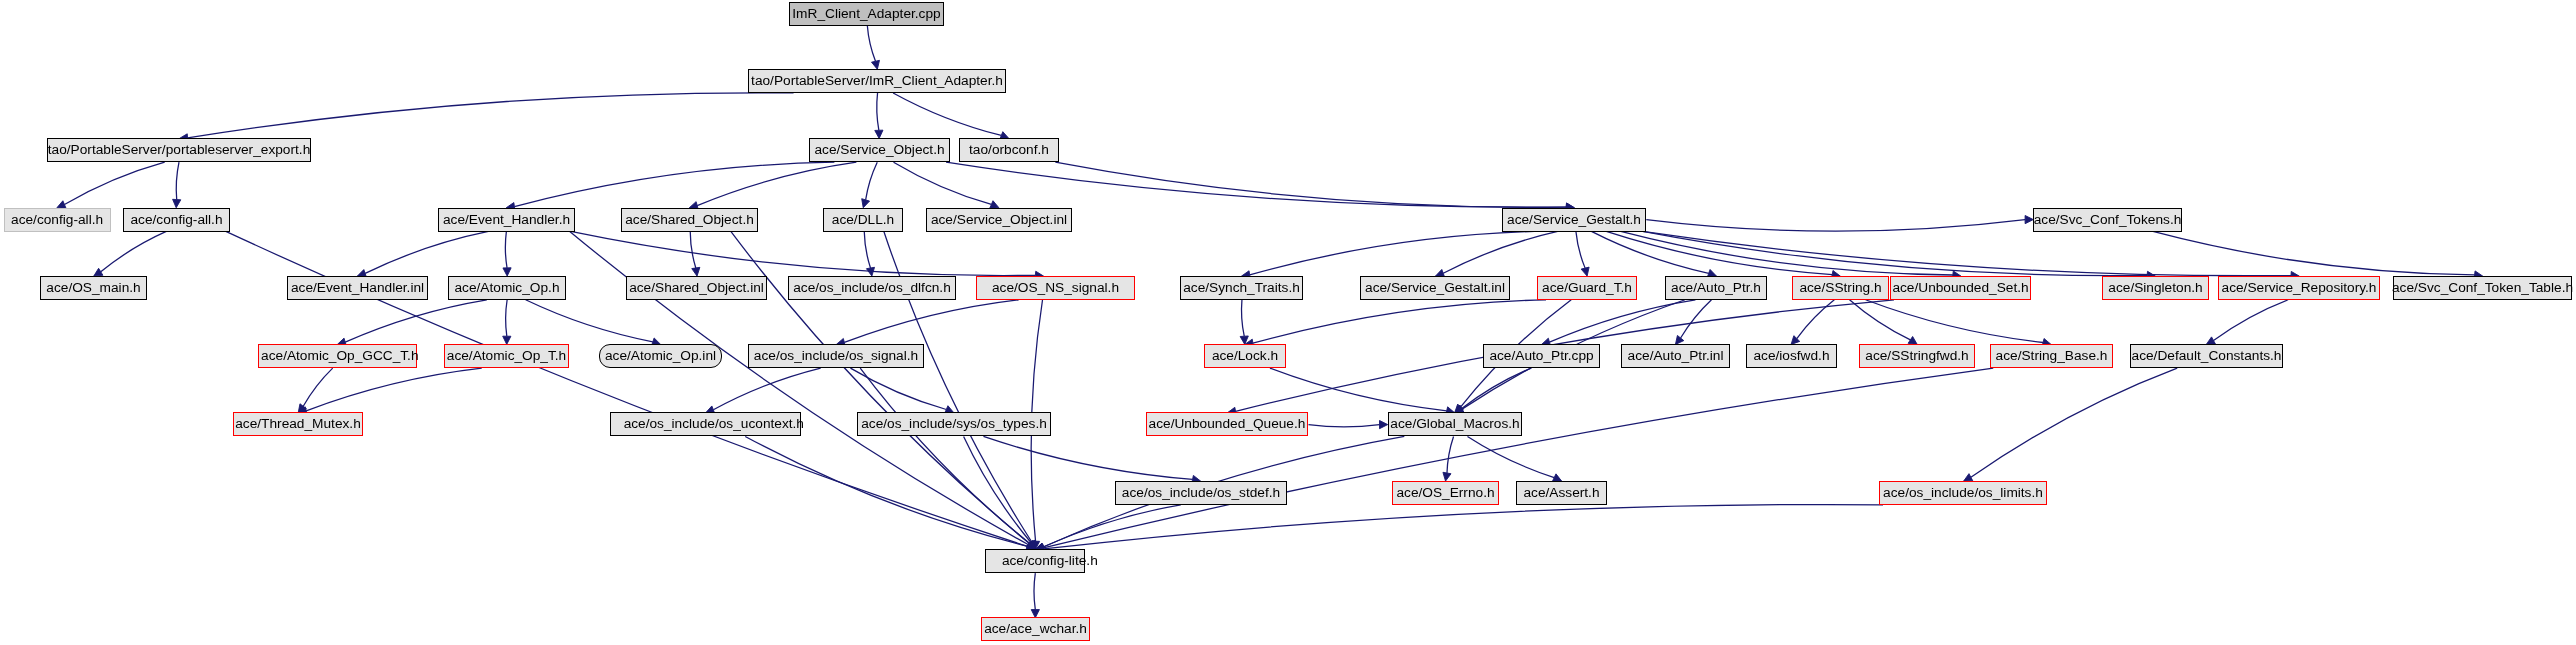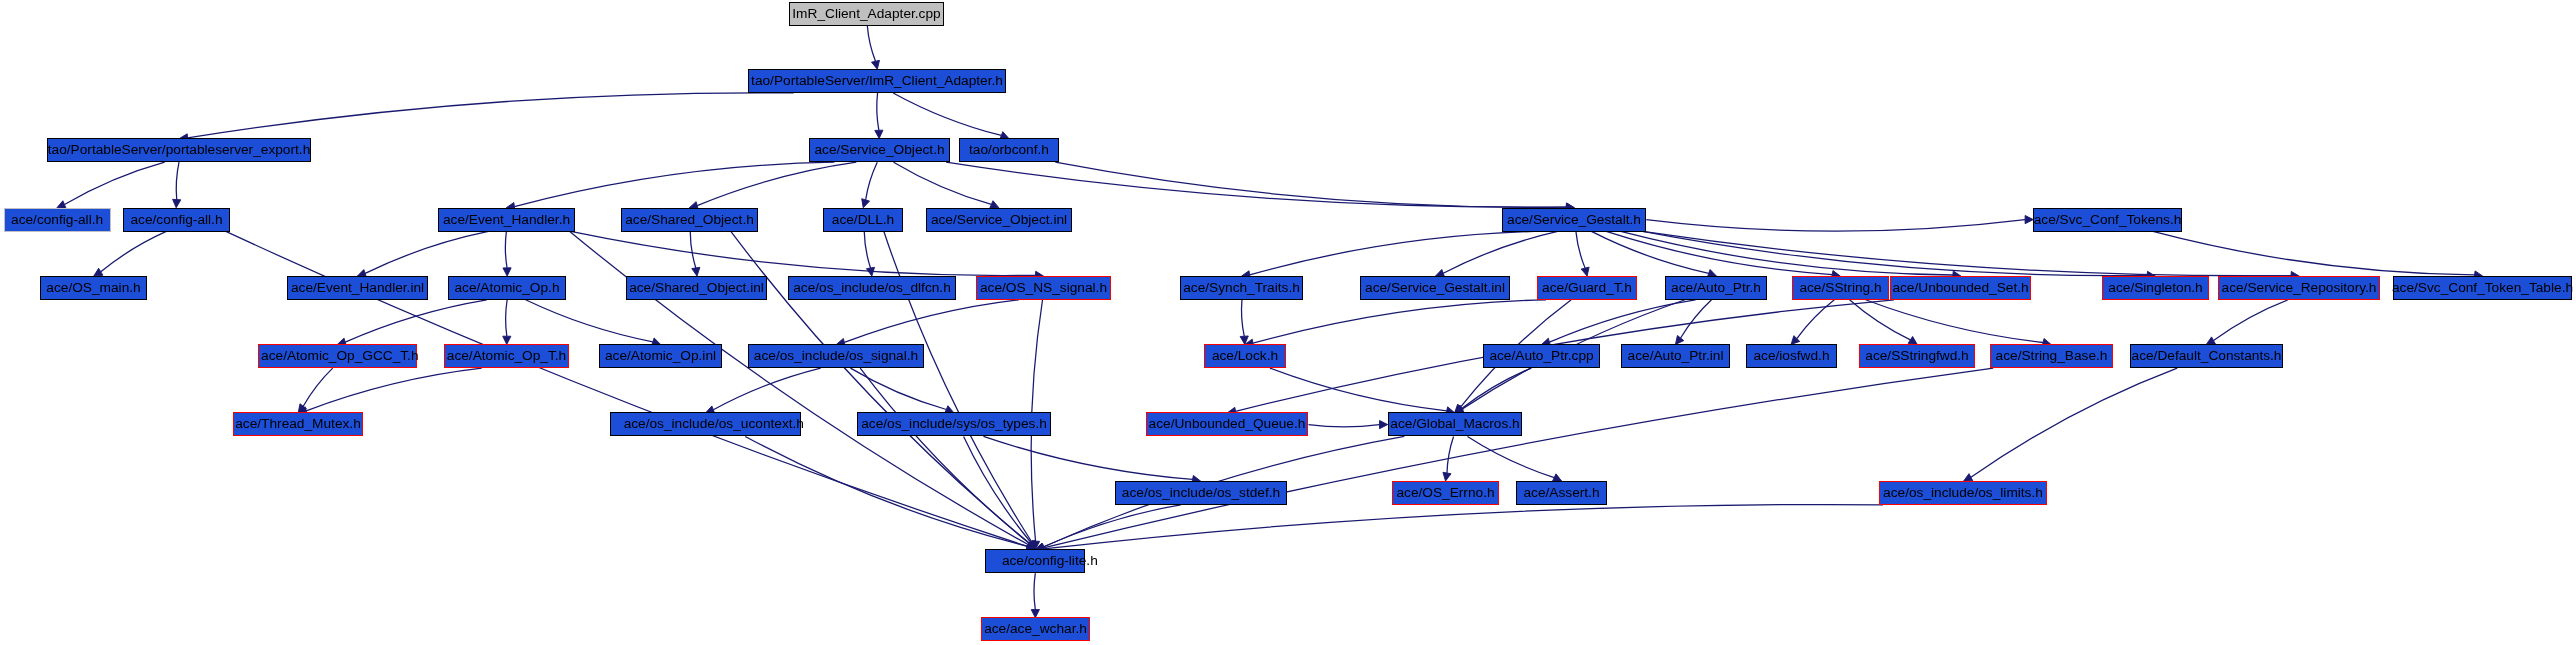--- a/index.html
+++ b/index.html
@@ -8,21 +8,21 @@
   #graph{
     position:relative;
     width:2576px;
     height:646px;
     background:#ffffff;
     overflow:hidden;
   }
   .node{
     position:absolute;
     box-sizing:border-box;
-    background:#1d4ed8;
+    background:#e5e5e5;
     border:0.9px solid #000000;
     color:#000000;
     font-size:13.7px;
     line-height:1;
     white-space:nowrap;
     display:flex;
     align-items:center;
     justify-content:center;
     height:24px;
     padding:0 6.4px;
@@ -223,21 +223,21 @@
       </div>
       <div class="node " style="left: 448px; top: 276px; width: 118px;">
         <span>ace/Atomic_Op.h</span>
       </div>
       <div class="node " style="left: 626px; top: 276px; width: 141px;">
         <span>ace/Shared_Object.inl</span>
       </div>
       <div class="node " style="left: 788px; top: 276px; width: 168px;">
         <span>ace/os_include/os_dlfcn.h</span>
       </div>
-      <div class="node red" style="left: 976px; top: 276px; width: 135px;">
+      <div class="node red" style="left: 976px; top: 276px; width: 159px;">
         <span>ace/OS_NS_signal.h</span>
       </div>
       <div class="node " style="left: 1180px; top: 276px; width: 123px;">
         <span>ace/Synch_Traits.h</span>
       </div>
       <div class="node " style="left: 1360px; top: 276px; width: 150px;">
         <span>ace/Service_Gestalt.inl</span>
       </div>
       <div class="node red" style="left: 1537px; top: 276px; width: 100px;">
         <span>ace/Guard_T.h</span>
@@ -259,21 +259,21 @@
       </div>
       <div class="node " style="left: 2393px; top: 276px; width: 179px;">
         <span>ace/Svc_Conf_Token_Table.h</span>
       </div>
       <div class="node red" style="left: 258px; top: 344px; width: 159px; padding-left: 11px;">
         <span>ace/Atomic_Op_GCC_T.h</span>
       </div>
       <div class="node red" style="left: 444px; top: 344px; width: 125px;">
         <span>ace/Atomic_Op_T.h</span>
       </div>
-      <div class="node " style="left: 599px; top: 344px; width: 123px;">
+      <div class="node " style="left: 599px; top: 344px; width: 123px; border-radius: 11px;">
         <span>ace/Atomic_Op.inl</span>
       </div>
       <div class="node " style="left: 748px; top: 344px; width: 176px;">
         <span>ace/os_include/os_signal.h</span>
       </div>
       <div class="node red" style="left: 1204px; top: 344px; width: 82px;">
         <span>ace/Lock.h</span>
       </div>
       <div class="node " style="left: 1483px; top: 344px; width: 117px;">
         <span>ace/Auto_Ptr.cpp</span>

